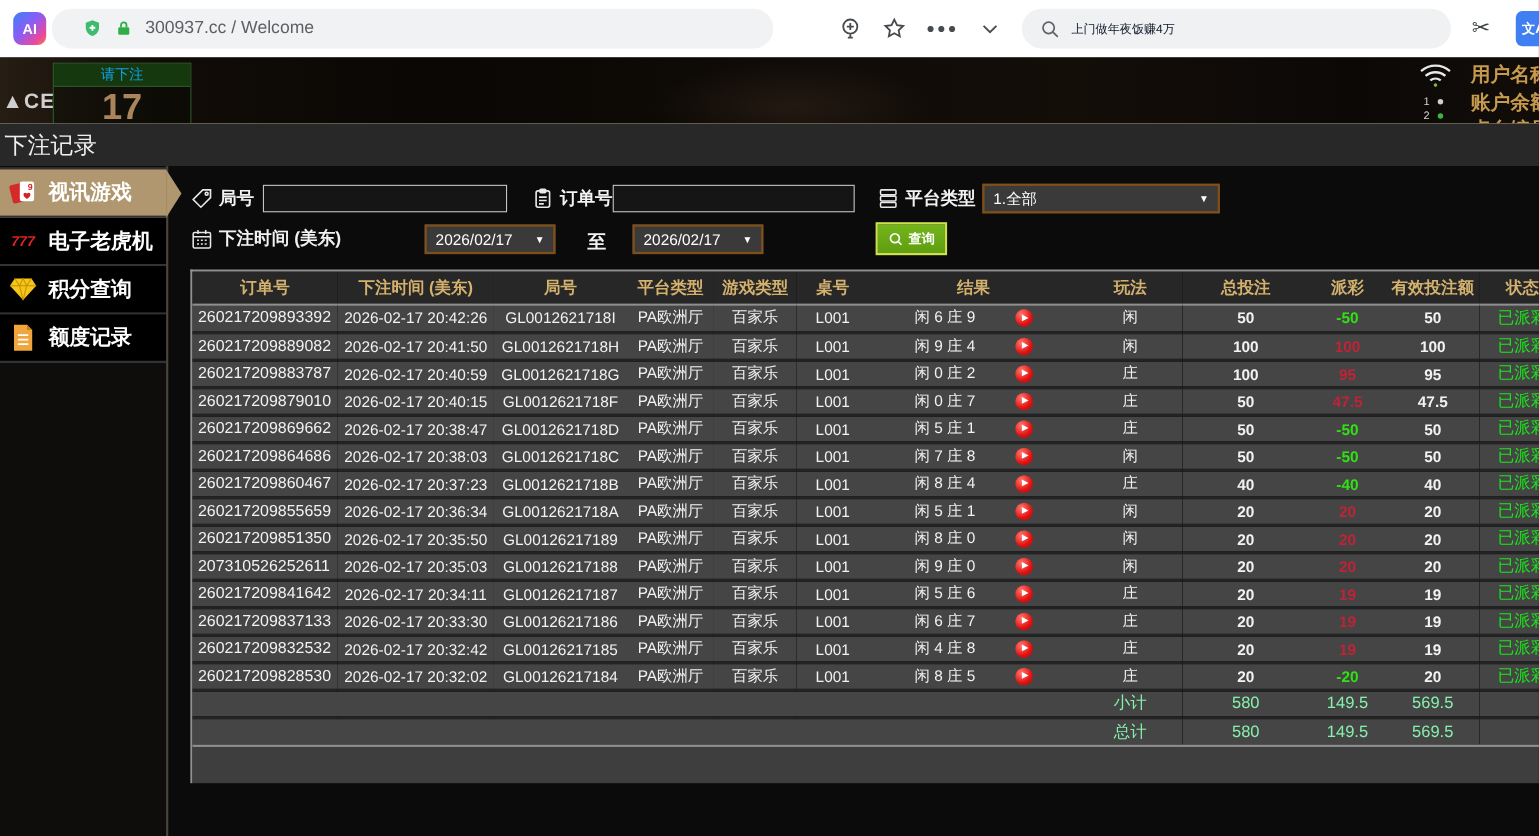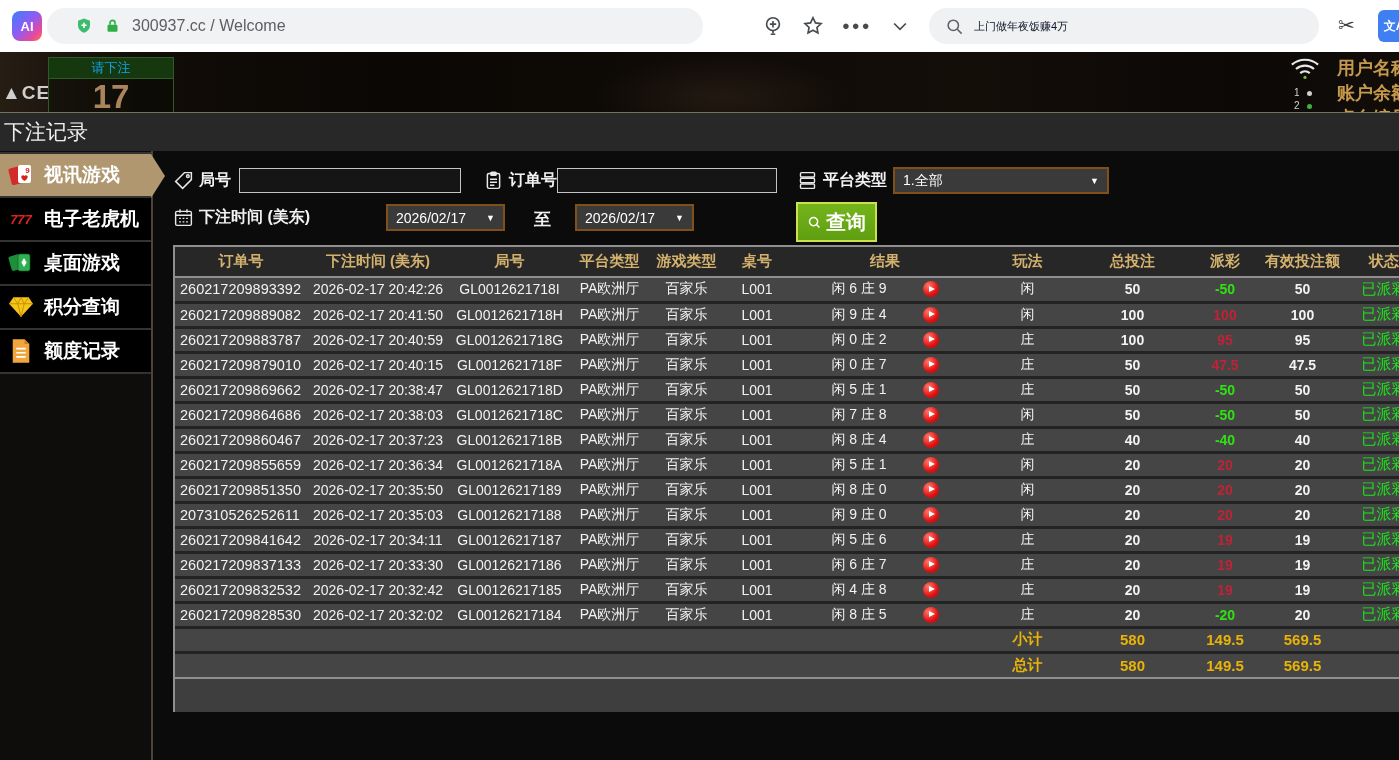--- a/index.html
+++ b/index.html
@@ -63,23 +63,23 @@
   .main { position:absolute; left:153px; top:151px; width:1246px; height:609px; overflow:hidden; background:#0b0b0b; }
   .f-label { position:absolute; display:flex; align-items:center; gap:5px; color:#f2f2f2;
     font-size:16px; font-weight:bold; height:27px; }
   .f-input { position:absolute; height:25px; background:#151515; border:1px solid #c4c4c4; color:#fff;
     font-size:14px; padding:0 6px; }
   .dd { position:absolute; height:27px; background:#3a3a3a; border:2px solid #815018; color:#fff;
     font-size:14px; display:flex; align-items:center; justify-content:space-between;
     padding:4px 8px; cursor:pointer; }
   .dd .caret { font-size:9px; color:#fff; }
   .zhi { position:absolute; color:#f2f2f2; font-size:17px; font-weight:bold; }
-  .query-btn { position:absolute; height:40px; display:inline-flex; align-items:center; gap:4px;
+  .query-btn { position:absolute; height:30px; display:inline-flex; align-items:center; gap:4px;
     background:linear-gradient(#74b51c,#5f9e10); border:2px solid #cfe04e; color:#fff;
-    font-size:20px; font-weight:bold; padding:0 9px; cursor:pointer; }
+    font-size:12px; font-weight:bold; padding:0 9px; cursor:pointer; }
 
   
   .tbl-wrap { position:absolute; left:20px; top:94px; width:1252px; border:2px solid #8f8f8f; border-bottom:none; }
   table { border-collapse:collapse; table-layout:fixed; width:1248px; }
   .col0{width:132px}.col1{width:142px}.col2{width:121px}.col3{width:79px}.col4{width:75px}.col5{width:66px}
   .col6{width:190px}.col7{width:95px}.col8{width:115px}.col9{width:70px}.col10{width:85px}.col11{width:78px}
   thead th { height:30px; background:#272727; color:#d4b26e; font-size:15px; font-weight:bold;
     border-bottom:2px solid #8f8f8f; text-align:center; }
   tbody td, tfoot td { height:25px; background:#454545; border-top:3px solid #232323;
     color:#f2f2f2; font-size:14px; text-align:center; white-space:nowrap; overflow:hidden; }
@@ -88,21 +88,21 @@
   td.b { font-weight:bold; }
   .res { display:flex; align-items:center; justify-content:center; gap:36px; }
   .play { width:16px; height:16px; border-radius:50%; flex:none; position:relative; cursor:pointer;
     background:radial-gradient(circle at 35% 30%, #ff7a6e, #e01010 60%, #b00c0c); }
   .play::after { content:''; position:absolute; left:6px; top:4.5px;
     border-left:6px solid #fff; border-top:3.5px solid transparent; border-bottom:3.5px solid transparent; }
   td.payout { font-weight:bold; }
   td.payout.red { color:#bf2336; }
   td.payout.green { color:#2fe313; }
   td.status { color:#1ae51a; font-size:15px; }
-  tfoot td.sum { color:#eab308; font-weight:bold; font-size:15px; }
+  tfoot td.sum { color:#86efac; font-weight:normal; font-size:15px; }
   .tbl-tail { width:1248px; height:35px; background:#3e3e3e; border-top:2px solid #8f8f8f; }
 
   svg { display:block; }
 </style>
 </head>
 <body>
 
 <div class="topbar">
   <div class="ai-logo">AI</div>
   <div class="addr-pill">
@@ -194,32 +194,20 @@
       </span>
       <span>视讯游戏</span>
     </div>
     <div class="menu-item">
       <span class="mi-ico">
         <svg width="28" height="24" viewBox="0 0 28 24">
             <text x="14" y="17" text-anchor="middle" font-size="13" font-weight="bold" font-style="italic" fill="#e02222">777</text>
           </svg>
       </span>
       <span>电子老虎机</span>
-    </div>
-    <div class="menu-item">
-      <span class="mi-ico">
-        <svg width="28" height="26" viewBox="0 0 28 26">
-            <g transform="rotate(-16 9 13)">
-              <rect x="3" y="5" width="11" height="15" rx="2" fill="#1d8f3a"></rect>
-            </g>
-            <rect x="11" y="4" width="12" height="17" rx="2" fill="#2fb050" stroke="#0c5c22" stroke-width="0.6"></rect>
-            <path d="M17 8l2.6 4.5L17 17l-2.6-4.5z" fill="#fff"></path>
-          </svg>
-      </span>
-      <span>桌面游戏</span>
     </div>
     <div class="menu-item">
       <span class="mi-ico">
         <svg width="26" height="24" viewBox="0 0 24 22">
             <path d="M5 2h14l4 6-11 12L1 8z" fill="#f5c518"></path>
             <path d="M1 8h22M5 2l4 6 3-6 3 6 4-6M9 8l3 12 3-12" stroke="#c89005" stroke-width="0.9" fill="none"></path>
           </svg>
       </span>
       <span>积分查询</span>
     </div>

